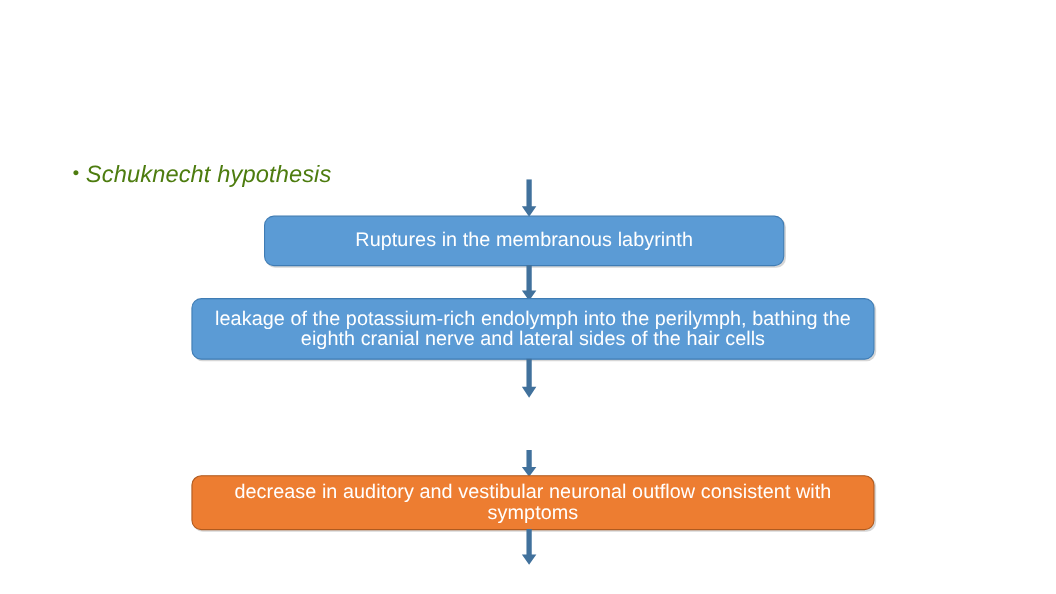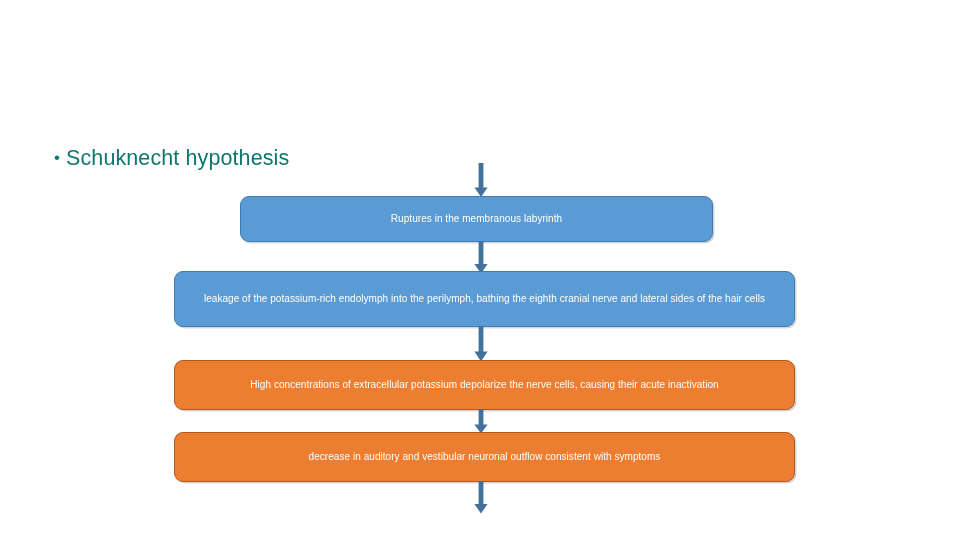--- a/index.html
+++ b/index.html
@@ -16,44 +16,45 @@
   #slide {
     position: relative;
     width: 960px;
     height: 540px;
     background: #ffffff;
   }
 
   
   #bullet-heading {
     position: absolute;
-    left: 54px;
+    left: 66px;
     top: 146px;
     font-size: 21.5px;
-    color: #0f766e;
+    color: #4d7c0f;
     letter-spacing: 0.1px;
     white-space: nowrap;
+    font-style: italic;
   }
   #bullet-heading .bullet-dot {
     font-size: 17px;
     vertical-align: 2px;
     margin-right: 6px;
   }
 
   
   .flow-box {
     position: absolute;
     box-sizing: border-box;
     border-radius: 9px;
     display: flex;
     align-items: center;
     justify-content: center;
     text-align: center;
     color: #ffffff;
-    font-size: 10px;
+    font-size: 18px;
     line-height: 19.5px;
     padding: 2px 12px;
     letter-spacing: 0.05px;
   }
   .flow-box.blue {
     background: #5B9BD5;
     border: 1.3px solid #3F7CB4;
     box-shadow: 1.5px 1.5px 0 rgba(120,120,120,0.30);
   }
   .flow-box.orange {
@@ -109,23 +110,20 @@
   <div class="flow-box blue" id="box-2">
     <span>leakage of the potassium-rich endolymph into the perilymph, bathing the eighth cranial nerve and lateral sides of the hair cells</span>
   </div>
 
   <div class="arrow" id="arrow-2">
     <svg width="26" height="36" viewBox="0 0 26 36" xmlns="http://www.w3.org/2000/svg" aria-hidden="true">
       <path d="M10.6 0 H15.4 V25.5 H19.6 L13 35.5 L6.4 25.5 H10.6 Z" fill="#41719C"></path>
     </svg>
   </div>
 
-  <div class="flow-box orange" id="box-3">
-    <span>High concentrations of extracellular potassium depolarize the nerve cells, causing their acute inactivation</span>
-  </div>
 
   <div class="arrow" id="arrow-3">
     <svg width="26" height="25" viewBox="0 0 26 25" xmlns="http://www.w3.org/2000/svg" aria-hidden="true">
       <path d="M10.6 0 H15.4 V15.5 H19.6 L13 24.5 L6.4 15.5 H10.6 Z" fill="#41719C"></path>
     </svg>
   </div>
 
   <div class="flow-box orange" id="box-4">
     <span>decrease in auditory and vestibular neuronal outflow consistent with symptoms</span>
   </div>

